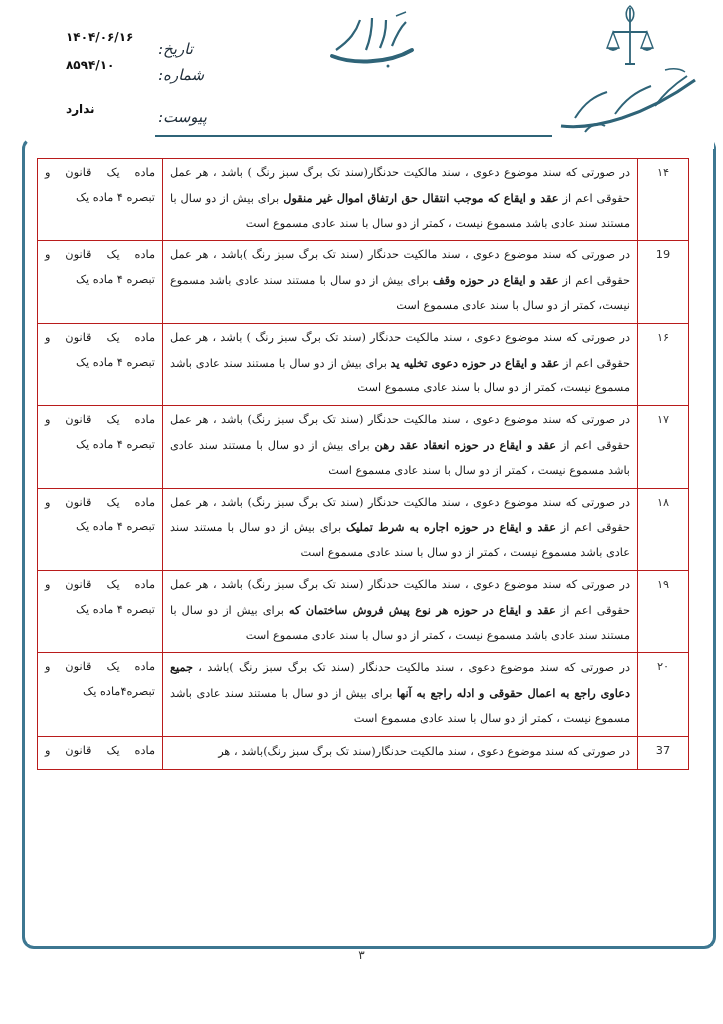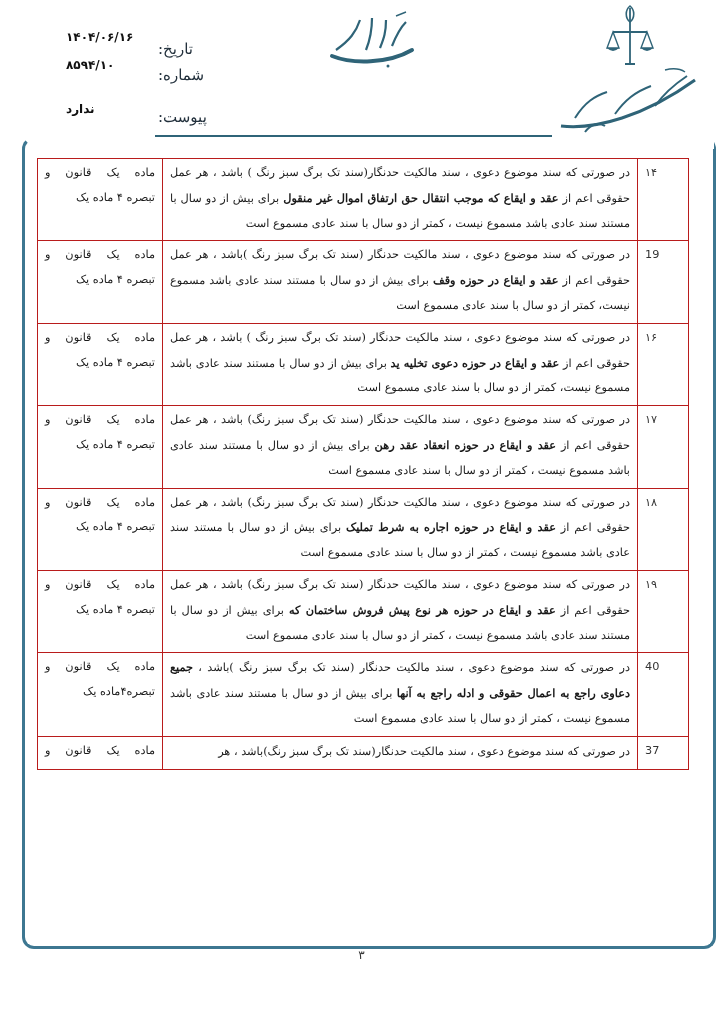--- a/index.html
+++ b/index.html
@@ -3,37 +3,37 @@
 <meta charset="utf-8">
 <style>
   html, body { margin:0; padding:0; background:#ffffff; }
   body { width:723px; height:1024px; position:relative; overflow:hidden;
          font-family:"DejaVu Serif", "Liberation Serif", serif; color:#1a1a1a; }
 
   
   .meta { position:absolute; left:18px; top:30px; width:190px; direction:rtl; }
   .meta-row { position:absolute; left:0; width:190px; height:22px; }
   .meta-value { position:absolute; left:0; font-family:"DejaVu Sans", sans-serif; font-weight:bold; font-size:12px; color:#111;margin-left:48px; }
-  .meta-label { position:absolute; left:140px; font-family:"DejaVu Serif", serif; font-size:15px; color:#22303c; }
+  .meta-label { position:absolute; left:140px; font-family:"DejaVu Serif", serif; font-style:italic; font-size:15px; color:#22303c; }
 
   .basmala { position:absolute; left:326px; top:10px; width:92px; height:58px; }
   .emblem { position:absolute; left:605px; top:4px; width:50px; height:70px; }
   .court-name { position:absolute; left:555px; top:66px; width:152px; height:70px; }
 
   .rule-top { position:absolute; left:155px; top:135px; width:397px; height:2px; background:#2f6478; }
 
   
   .frame { position:absolute; left:22px; top:137px; width:688px; height:806px;
            border:3px solid #3d7791; border-radius:12px; border-top-color:transparent; border-right-color:#3d7791; }
   .frame-right-gap { position:absolute; left:704px; top:137px; width:10px; height:12px; background:#fff; }
 
   
   table.rules { position:absolute; left:37px; top:158px; width:652px; border-collapse:collapse; direction:rtl; }
   table.rules td { border:1px solid #b91c1c; vertical-align:top; font-size:11.3px; line-height:24.8px; padding:2px 7px 4px 7px; }
-  td.num { width:36px; text-align:left; font-family:"DejaVu Sans", sans-serif; font-size:12px; color:#333; }
+  td.num { width:36px; text-align:center; font-family:"DejaVu Sans", sans-serif; font-size:12px; color:#333; }
   td.text { width:460px; text-align:justify; text-align-last:right; }
   td.ref { width:110px; text-align:justify; text-align-last:justify; font-size:11.3px; }
   td.ref span.line2 { display:block; text-align-last:right; }
   b { font-weight:bold; }
   .pagenum { position:absolute; left:0; width:723px; top:948px; text-align:center; font-family:"DejaVu Sans", sans-serif; font-size:12px; color:#333; }
 </style>
 </head>
 <body>
 
 <div class="meta">
@@ -118,21 +118,21 @@
       <td class="num">۱۸</td>
       <td class="text"><span>در صورتی که سند موضوع دعوی ، سند مالکیت حدنگار (سند تک برگ سبز رنگ) باشد ، هر عمل حقوقی اعم از </span><b>عقد و ایقاع در حوزه اجاره به شرط تملیک</b><span> برای بیش از دو سال با مستند سند عادی باشد مسموع نیست ، کمتر از دو سال با سند عادی مسموع است</span></td>
       <td class="ref"><span>ماده یک قانون و</span><span class="line2">تبصره ۴ ماده یک</span></td>
     </tr>
     <tr>
       <td class="num">۱۹</td>
       <td class="text"><span>در صورتی که سند موضوع دعوی ، سند مالکیت حدنگار (سند تک برگ سبز رنگ) باشد ، هر عمل حقوقی اعم از </span><b>عقد و ایقاع در حوزه هر نوع پیش فروش ساختمان که</b><span> برای بیش از دو سال با مستند سند عادی باشد مسموع نیست ، کمتر از دو سال با سند عادی مسموع است</span></td>
       <td class="ref"><span>ماده یک قانون و</span><span class="line2">تبصره ۴ ماده یک</span></td>
     </tr>
     <tr>
-      <td class="num">40</td>
+      <td class="num">۲۰</td>
       <td class="text"><span>در صورتی که سند موضوع دعوی ، سند مالکیت حدنگار (سند تک برگ سبز رنگ )باشد ، </span><b>جمیع دعاوی راجع به اعمال حقوقی و ادله راجع به آنها</b><span> برای بیش از دو سال با مستند سند عادی باشد مسموع نیست ، کمتر از دو سال با سند عادی مسموع است</span></td>
       <td class="ref"><span>ماده یک قانون و</span><span class="line2">تبصره۴ماده یک</span></td>
     </tr>
     <tr>
       <td class="num">37</td>
       <td class="text"><span>در صورتی که سند موضوع دعوی ، سند مالکیت حدنگار(سند تک برگ سبز رنگ)باشد ، هر</span><b></b><span></span></td>
       <td class="ref"><span>ماده یک قانون و</span></td>
     </tr>
   </tbody>
 </table>

